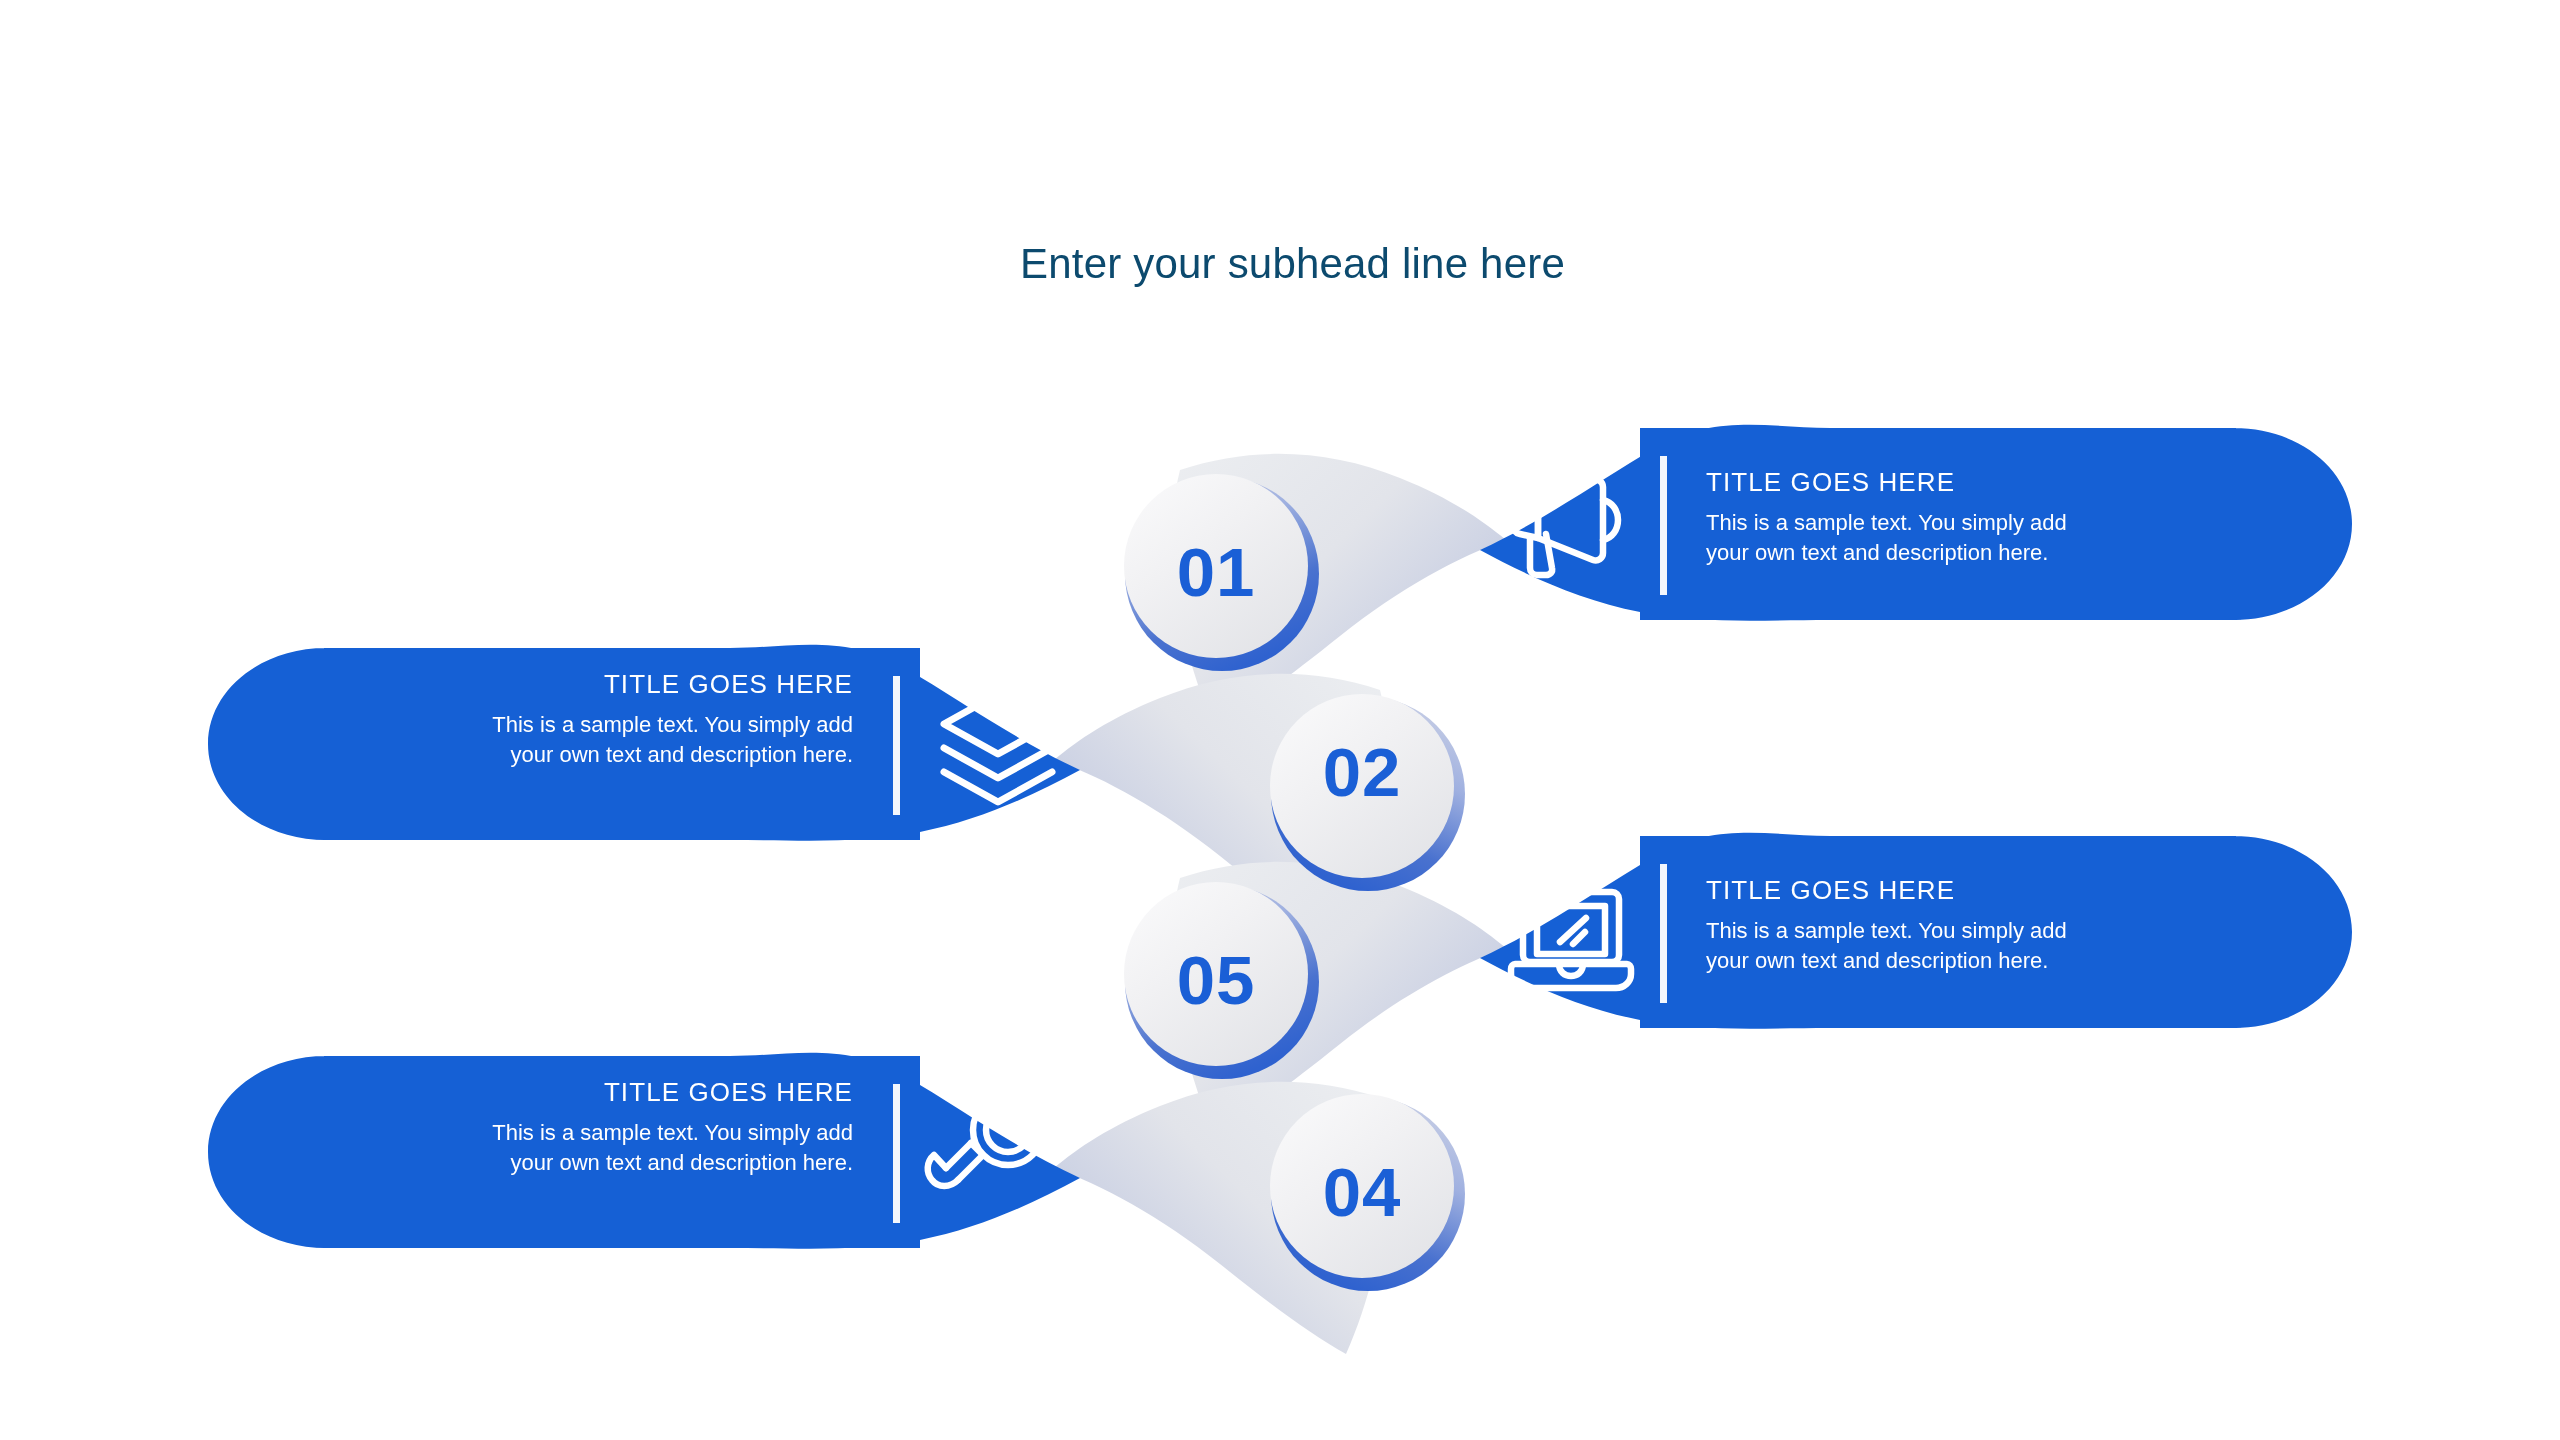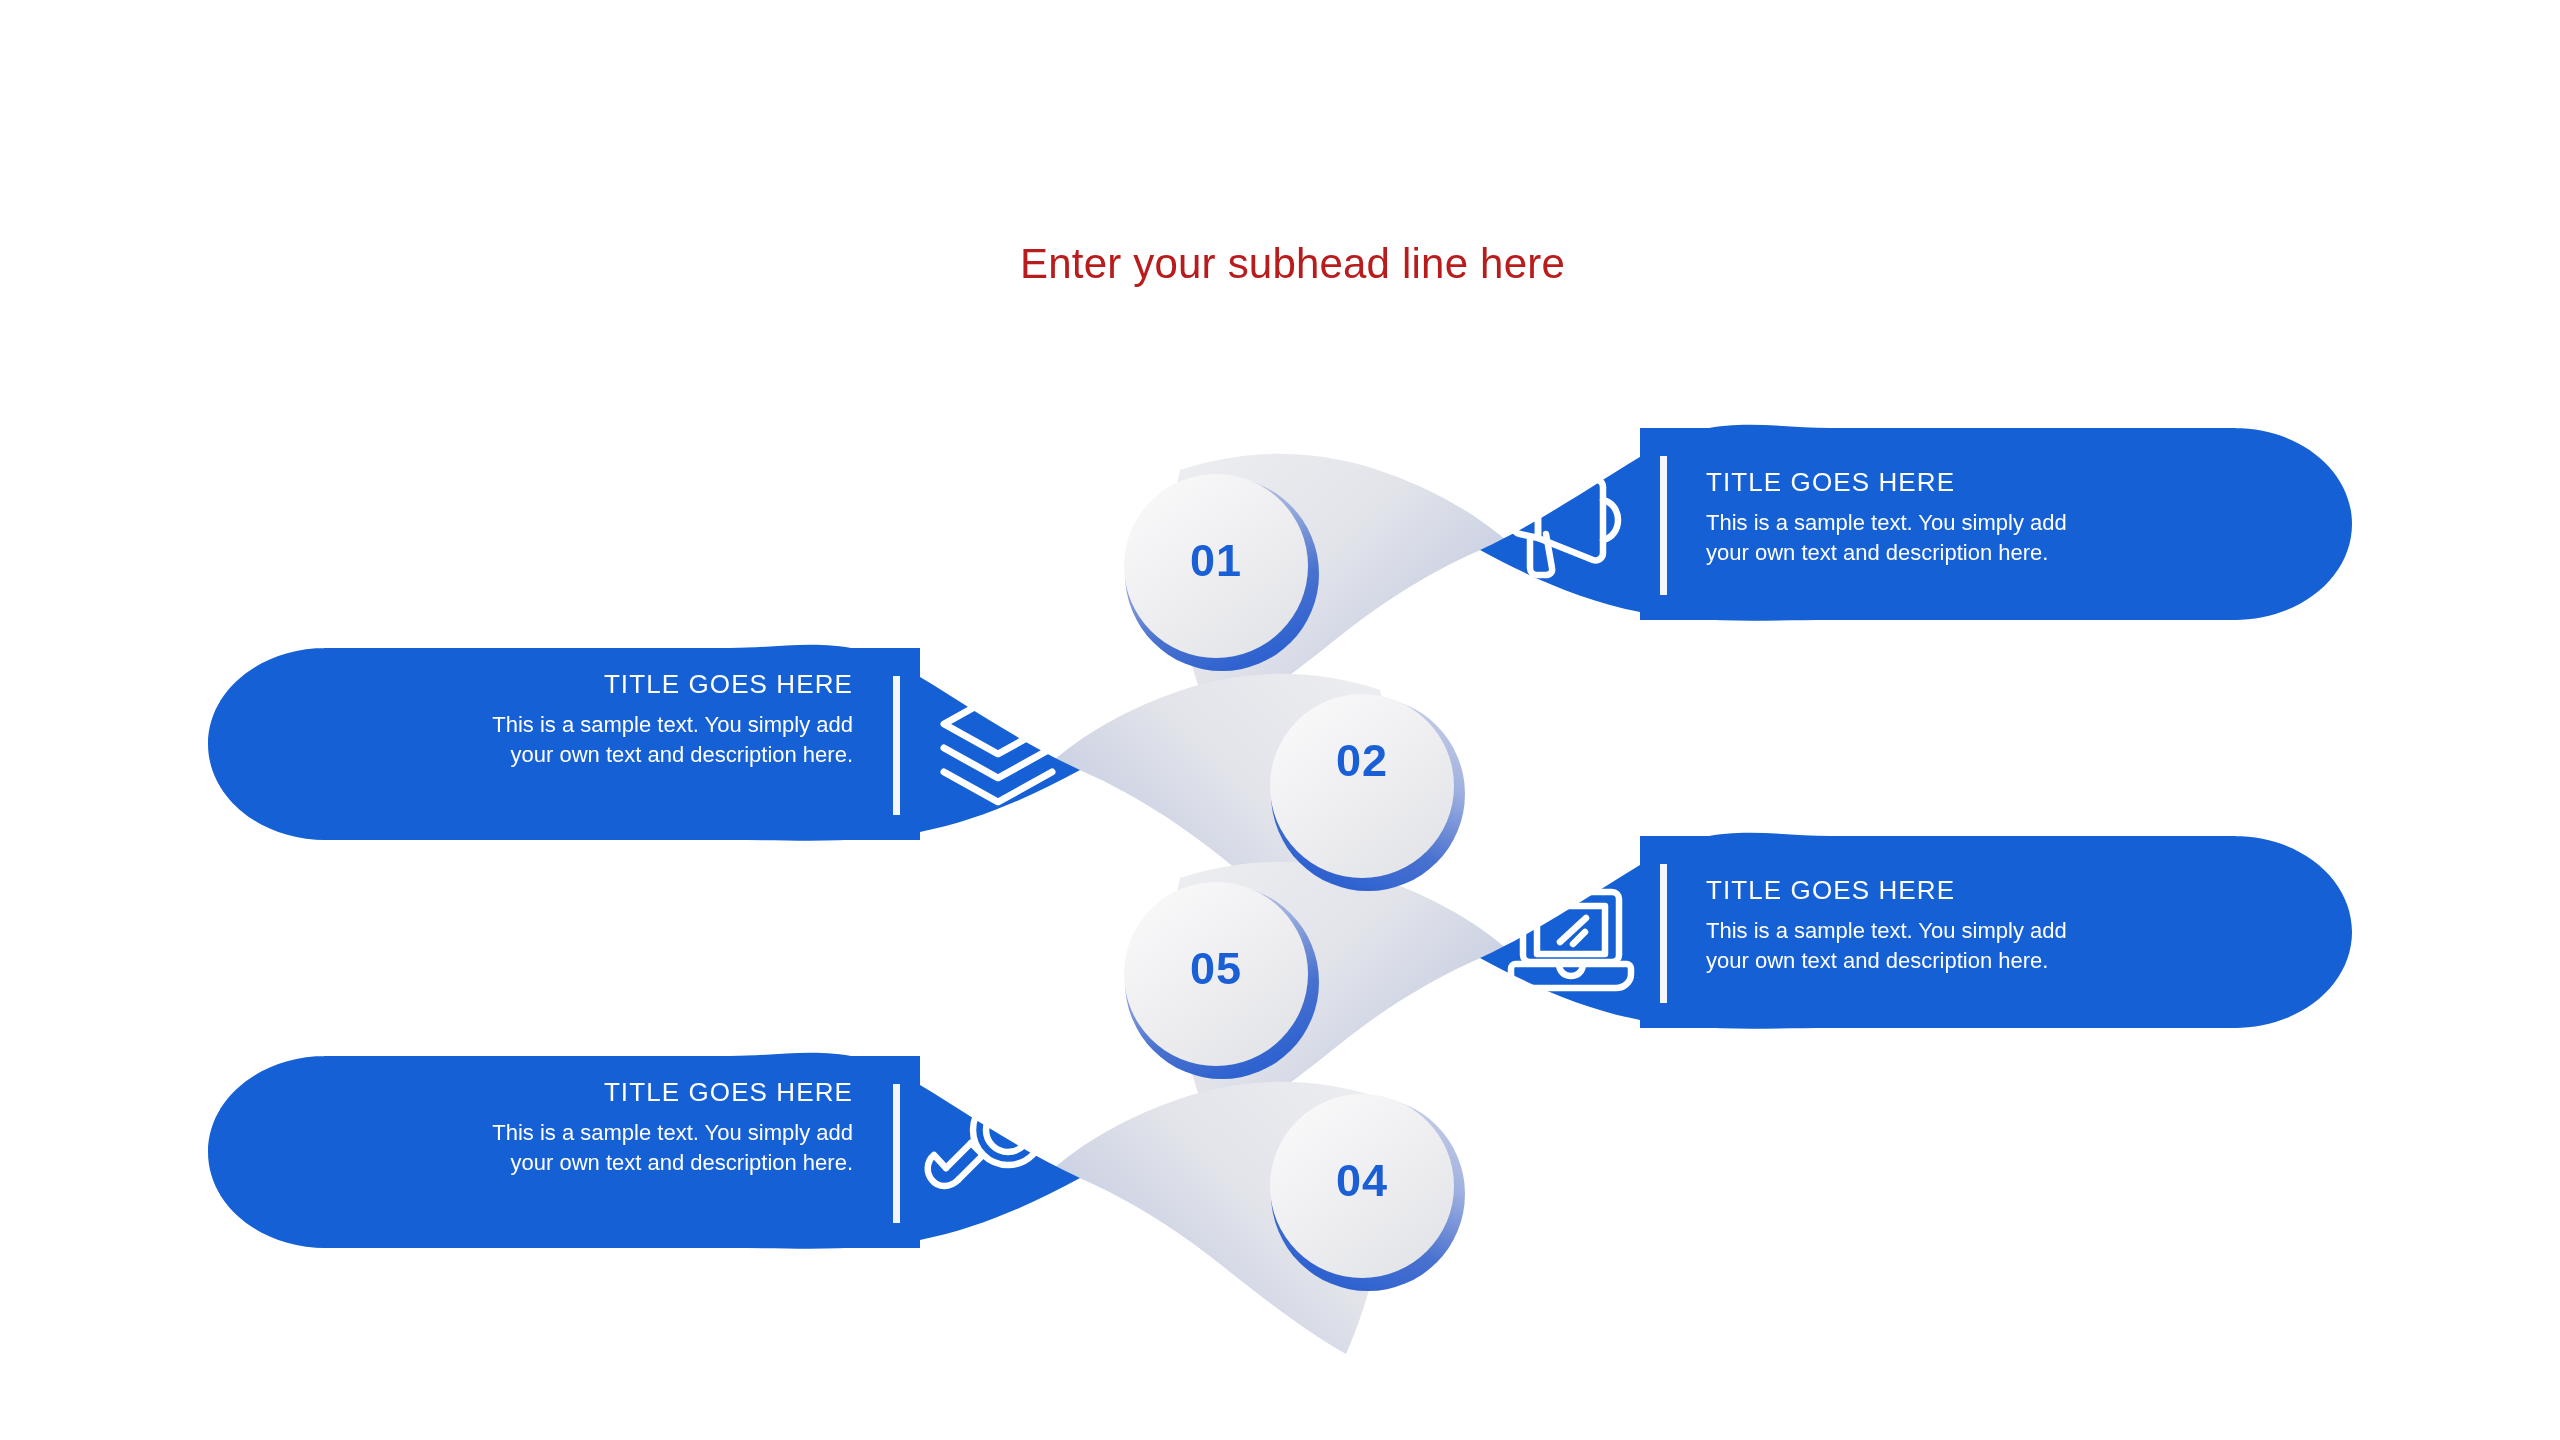--- a/index.html
+++ b/index.html
@@ -11,21 +11,21 @@
     position:relative;
   }
   #stage{position:absolute;inset:0;width:2560px;height:1440px;}
 
   
   .subhead{
     position:absolute;
     left:1020px; top:240px;
     font-size:42px;
     font-weight:400;
-    color:#b91c1c;
+    color:#0c4a6e;
     letter-spacing:.2px;
     white-space:nowrap;
   }
 
   
   .shapes{position:absolute;left:0;top:0;width:2560px;height:1440px;}
 
   
   .panel-text{
     position:absolute;
@@ -44,21 +44,21 @@
     line-height:1.36;
     margin-top:11px;
     white-space:pre-line;
   }
   .align-right{text-align:right;}
   .align-left{text-align:left;}
 
   
   .step-num{
     position:absolute;
-    font-size:45px;
+    font-size:69px;
     font-weight:700;
     color:#1A5FD6;
     letter-spacing:1px;
     text-align:center;
     line-height:1;
   }
 </style>
 </head>
 <body>
 

